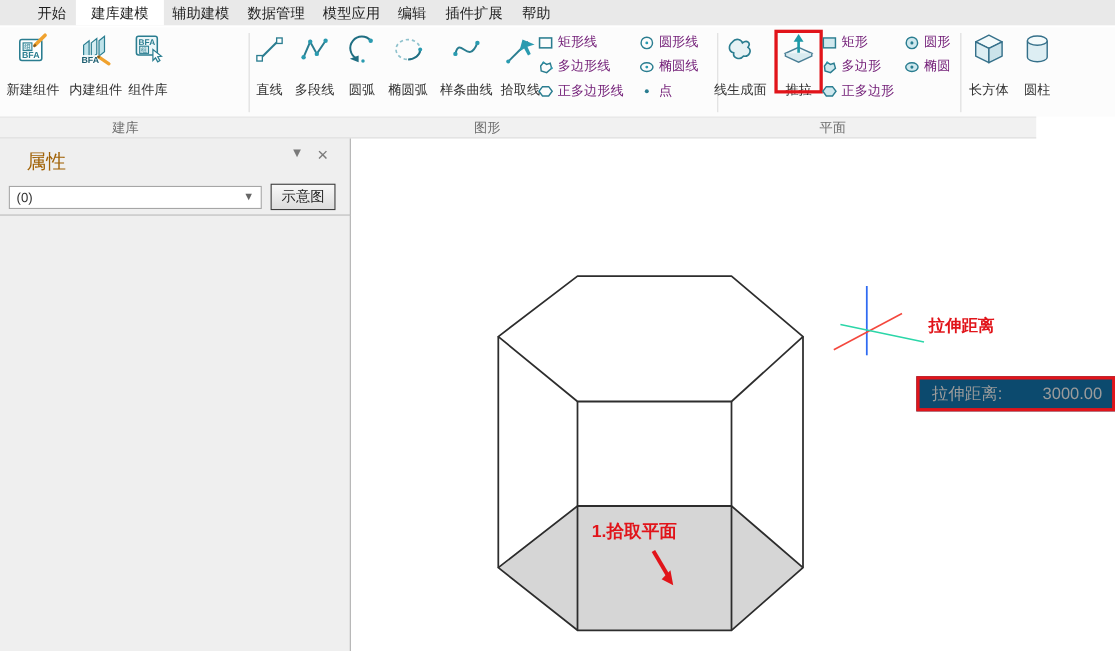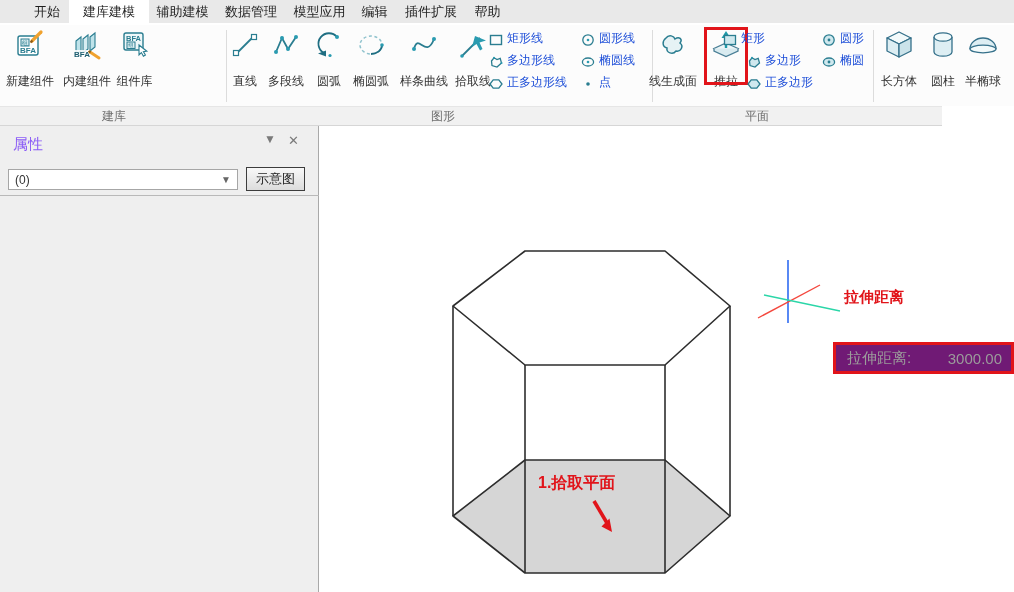--- a/index.html
+++ b/index.html
@@ -11,50 +11,50 @@
   
   .tabbar{position:absolute;left:0;top:0;width:1014px;height:23px;background:#e9e9e9;
     display:flex;align-items:stretch;padding-left:25px;box-sizing:border-box;}
   .tab{display:flex;align-items:center;justify-content:center;font-size:13px;color:#1f1f1f;cursor:default;}
   .tab.selected{background:#ffffff;}
   
   .ribbon{position:absolute;left:0;top:25px;width:1014px;height:81px;background:#fcfcfc;}
   .bigbtn{position:absolute;top:3px;height:60px;display:flex;flex-direction:column;align-items:center;gap:14px;}
   .bigbtn .ic{height:34px;display:flex;align-items:center;justify-content:center;}
   .bigbtn .lbl{font-size:12px;color:#333;line-height:13px;white-space:nowrap;}
-  .smallitem{position:absolute;height:17px;display:flex;align-items:flex-end;gap:4px;
-    font-size:12px;color:#1d4ed8;white-space:nowrap;}
+  .smallitem{position:absolute;height:17px;display:flex;align-items:center;gap:4px;
+    font-size:12px;color:#701a75;white-space:nowrap;}
   .vsep{position:absolute;top:5px;height:72px;width:1px;background:#dcdcdc;}
   .hlbox{position:absolute;left:704px;top:2px;width:44px;height:58px;border:3px solid #e1141a;
     box-sizing:border-box;pointer-events:none;}
   
   .labelrow{position:absolute;left:0;top:106px;width:942px;height:20px;background:#f1f1f1;
     border-top:1px solid #e6e6e6;border-bottom:1px solid #d6d6d6;box-sizing:border-box;}
   .grouplabel{position:absolute;top:0;width:60px;text-align:center;font-size:12px;color:#6e6e6e;line-height:18px;}
   
   .panel{position:absolute;left:0;top:126px;width:319px;height:466px;background:#efefef;
     border-right:1px solid #a9a9a9;box-sizing:border-box;}
-  .panel-title{position:absolute;left:13px;top:9px;font-size:15px;color:#8b5cf6;}
+  .panel-title{position:absolute;left:24px;top:9px;font-size:18px;color:#a16207;}
   .panel-caret{position:absolute;left:264px;top:6px;font-size:12px;color:#7a7a7a;}
   .panel-close{position:absolute;left:288px;top:7px;font-size:13px;color:#7a7a7a;}
   .combo{position:absolute;left:8px;top:43px;width:230px;height:21px;background:#fff;
     border:1px solid #a6a6a6;box-sizing:border-box;display:flex;align-items:center;
     padding-left:6px;font-size:12px;color:#333;}
   .combo .caret{margin-left:auto;padding-right:6px;font-size:10px;color:#666;}
   .schematic-btn{position:absolute;left:246px;top:41px;width:59px;height:24px;
     border:1px solid #3c3c3c;background:linear-gradient(#f8f8f8,#dcdcdc);
     font-size:13px;color:#1f1f1f;display:flex;align-items:center;justify-content:center;box-sizing:border-box;}
   .panel-sep{position:absolute;left:0;top:69px;width:319px;height:1px;background:#b9b9b9;}
   
   .canvas{position:absolute;left:319px;top:126px;width:695px;height:466px;background:#ffffff;}
   .scene{position:absolute;left:0;top:0;}
   .ann1{position:absolute;left:219px;top:347px;color:#e1141a;font-weight:bold;font-size:16px;white-space:nowrap;}
   .ann2{position:absolute;left:525px;top:161px;color:#e1141a;font-weight:bold;font-size:15px;line-height:20px;white-space:nowrap;}
   .tracker{position:absolute;left:514px;top:216px;width:181px;height:32px;border:3px solid #e1141a;
-    box-sizing:border-box;background:#701a75;display:flex;align-items:center;}
+    box-sizing:border-box;background:#0c4a6e;display:flex;align-items:center;}
   .tracker .tl{font-size:15px;color:#9b9b9b;padding-left:11px;}
   .tracker .tv{font-size:15px;color:#9b9b9b;margin-left:auto;padding-right:9px;}
 </style>
 </head>
 <body>
 
 <div class="tabbar">
   <div class="tab" style="width:44px">开始</div>
   <div class="tab selected" style="width:80px">建库建模</div>
   <div class="tab" style="width:67px">辅助建模</div>
@@ -240,21 +240,21 @@
         <polygon points="16,14 28,19.5 16,25 4,19.5" fill="#eef6f8" stroke="#4a7f96" stroke-width="1.3"></polygon>
         <path d="M4 19.5 L4 22 L16 27.5 L28 22 L28 19.5" fill="#d9ebf0" stroke="#4a7f96" stroke-width="1.3"></path>
         <line x1="16" y1="19" x2="16" y2="6" stroke="#1e9aa8" stroke-width="2.4"></line>
         <polygon points="16,2 11.5,9 20.5,9" fill="#1e9aa8"></polygon>
       </svg>
     </span>
     <span class="lbl">推拉</span>
   </div>
   <div class="hlbox"></div>
 
-  <div class="smallitem" style="left:723px;top:5px">
+  <div class="smallitem" style="left:747px;top:5px">
     <svg width="14" height="14" viewBox="0 0 14 14">
       <rect x="1.5" y="2.5" width="11" height="9" fill="#cfe8ee" stroke="#2a7d90" stroke-width="1.3"></rect>
     </svg>
     <span>矩形</span>
   </div>
   <div class="smallitem" style="left:747px;top:27px">
     <svg width="14" height="14" viewBox="0 0 14 14">
       <path d="M2.5,6 L5,2.8 L8,4.6 L11.2,3.4 L12.5,8 L8,12 L3,10.5 Z" fill="#cfe8ee" stroke="#2a7d90" stroke-width="1.3"></path>
       <circle cx="5" cy="2.8" r="1" fill="#2a9bb0"></circle>
     </svg>
@@ -298,29 +298,20 @@
   <div class="bigbtn" style="left:928px;width:30px">
     <span class="ic">
       <svg width="30" height="32" viewBox="0 0 30 32">
         <path d="M6 8 L6 23 A 9 4.2 0 0 0 24 23 L24 8" fill="#ddeef3" stroke="#35708a" stroke-width="1.3"></path>
         <ellipse cx="15" cy="8" rx="9" ry="4.2" fill="#f3fafb" stroke="#35708a" stroke-width="1.3"></ellipse>
       </svg>
     </span>
     <span class="lbl">圆柱</span>
   </div>
 
-  <div class="bigbtn" style="left:961px;width:44px">
-    <span class="ic">
-      <svg width="34" height="32" viewBox="0 0 34 32">
-        <path d="M4 20 A 13 11 0 0 1 30 20" fill="#ddeef3" stroke="#35708a" stroke-width="1.3"></path>
-        <ellipse cx="17" cy="20" rx="13" ry="3.8" fill="#f3fafb" stroke="#35708a" stroke-width="1.3"></ellipse>
-      </svg>
-    </span>
-    <span class="lbl">半椭球</span>
-  </div>
 </div>
 
 <div class="labelrow">
   <div class="grouplabel" style="left:84px">建库</div>
   <div class="grouplabel" style="left:413px">图形</div>
   <div class="grouplabel" style="left:727px">平面</div>
 </div>
 
 <div class="panel">
   <div class="panel-title">属性</div>

